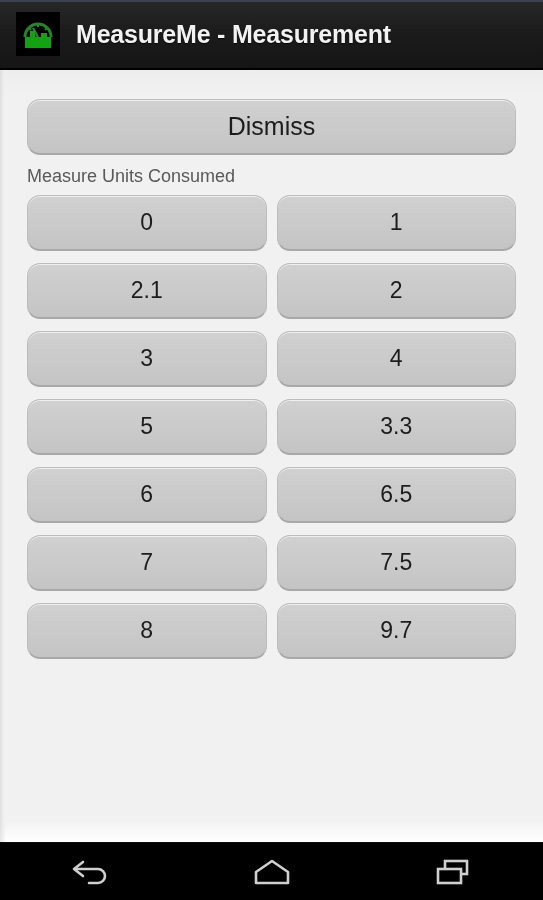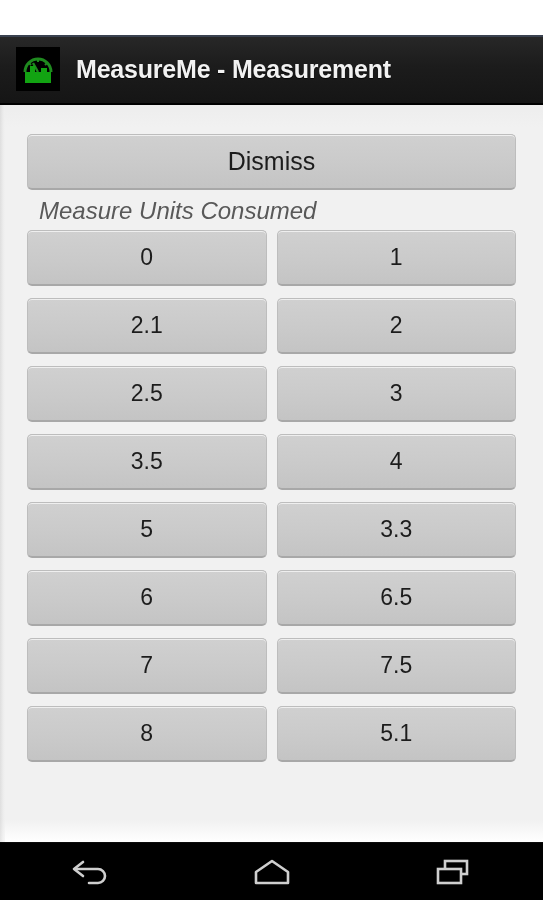--- a/index.html
+++ b/index.html
@@ -30,21 +30,20 @@
     position: relative;
     height: 70px;
     background: #1d1d1d;
     background-image: linear-gradient(180deg, #282828 0%, #1c1c1c 45%, #151515 100%);
     display: flex;
     align-items: center;
     padding-left: 16px;
     box-sizing: border-box;
     border-bottom: 2px solid #000;
     flex: 0 0 auto;
-    margin-top: 35px;
   }
   .titlebar::before {
     content: "";
     position: absolute;
     left: 0; right: 0; top: 0;
     height: 2px;
     background: #3a4250;
   }
   .app-icon {
     width: 44px;
@@ -87,43 +86,42 @@
 
   
   .btn {
     display: flex;
     align-items: center;
     justify-content: center;
     background: #cacaca;
     background-image: linear-gradient(180deg, #d0d0d0 0%, #cacaca 55%, #c4c4c4 100%);
     border: 1px solid #bdbdbd;
     border-bottom: 2px solid #a8a8a8;
-    border-radius: 5px;
+    border-radius: 13px;
     color: #1c1c1c;
     font-size: 23px;
     box-sizing: border-box;
     box-shadow: 0 1px 0 rgba(255,255,255,0.65) inset;
     user-select: none;
     cursor: default;
   }
 
   .dismiss-btn {
     width: 100%;
     height: 56px;
     margin-top: 29px;
     font-size: 25px;
   }
 
   .section-label {
     color: #595959;
-    font-size: 24px;
-    margin: 11px 0 9px 12px;
+    font-size: 18px;
+    margin: 11px 0 9px 0;
     line-height: 20px;
     white-space: nowrap;
-    font-style: italic;
   }
 
   
   .grid {
     display: grid;
     grid-template-columns: 1fr 1fr;
     column-gap: 10px;
     row-gap: 12px;
   }
   .grid .btn {
@@ -181,32 +179,30 @@
 
     <div class="btn dismiss-btn">Dismiss</div>
 
     <div class="section-label">Measure Units Consumed</div>
 
     <div class="grid">
       <div class="btn">0</div>
       <div class="btn">1</div>
       <div class="btn">2.1</div>
       <div class="btn">2</div>
-      <div class="btn">2.5</div>
       <div class="btn">3</div>
-      <div class="btn">3.5</div>
       <div class="btn">4</div>
       <div class="btn">5</div>
       <div class="btn">3.3</div>
       <div class="btn">6</div>
       <div class="btn">6.5</div>
       <div class="btn">7</div>
       <div class="btn">7.5</div>
       <div class="btn">8</div>
-      <div class="btn">5.1</div>
+      <div class="btn">9.7</div>
     </div>
 
   </div>
 
   <div class="navbar">
 
     <div class="nav-btn">
       <span>
         <svg width="46" height="30" viewBox="0 0 46 30" aria-hidden="true">
           <path d="M7 12 H30 A7 7 0 0 1 30 26 H21" fill="none" stroke="#cfcfcf" stroke-width="2.6" stroke-linecap="round" stroke-linejoin="round"></path>

